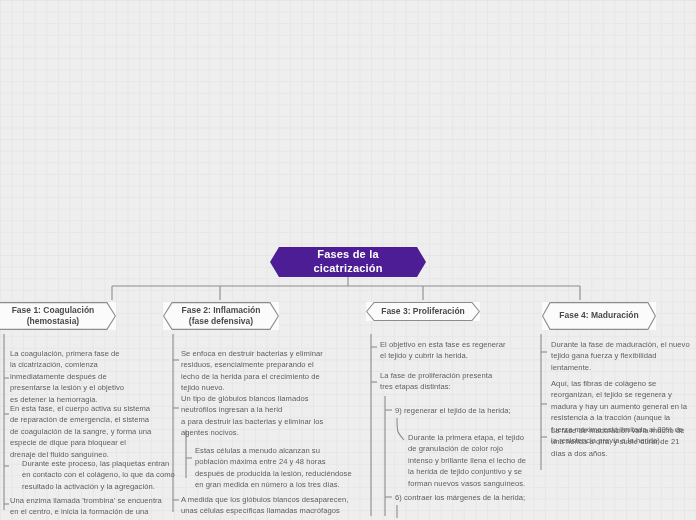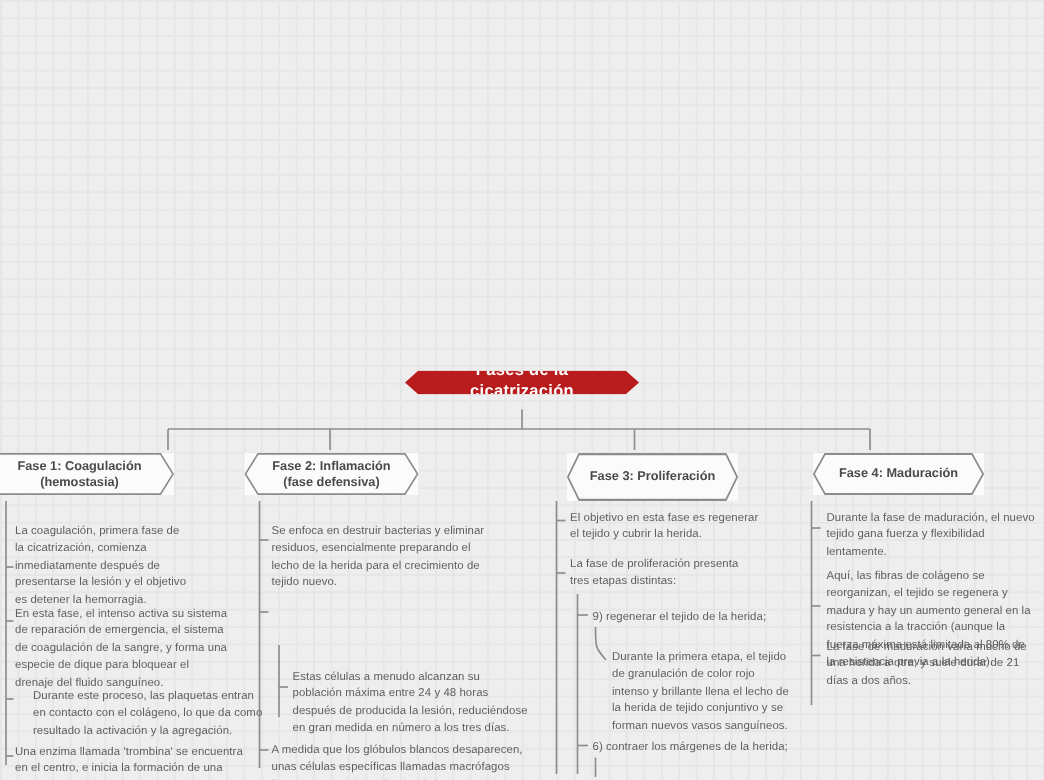--- a/index.html
+++ b/index.html
@@ -137,38 +137,38 @@
 
     <g fill="none" stroke="#8c8c8c" stroke-width="1.1">
 
       <path d="M541,334 L541,470"></path>
       <path d="M541,352 L547,352"></path>
       <path d="M541,404 L547,404"></path>
       <path d="M541,437 L547,437"></path>
     </g>
   </svg>
 
-  <div class="root-node" style="left:270px; top:247px; width:156px; height:16px; background:#b91c1c;">
+  <div class="root-node" style="left:270px; top:247px; width:156px; height:30px; background:#4c1d95;">
     <span>Fases de la cicatrización</span>
   </div>
 
   <div class="phase-node" style="left:-10px; top:302px; width:126px; height:28px;">
     <svg class="hexborder" viewBox="0 0 126 28" preserveAspectRatio="none">
       <polygon points="9,0.6 117,0.6 125.4,14 117,27.4 9,27.4 0.6,14" fill="#fbfbfb" stroke="#8c8c8c" stroke-width="1.1"></polygon>
     </svg>
     <span class="hexlabel">Fase 1: Coagulación
 (hemostasia)</span>
   </div>
 
   <div class="leaf" style="left:10px; top:348px; width:162px;">La coagulación, primera fase de
 la cicatrización, comienza
 inmediatamente después de
 presentarse la lesión y el objetivo
 es detener la hemorragia.</div>
-  <div class="leaf" style="left:10px; top:403px; width:162px;">En esta fase, el intenso activa su sistema
+  <div class="leaf" style="left:10px; top:403px; width:162px;">En esta fase, el cuerpo activa su sistema
 de reparación de emergencia, el sistema
 de coagulación de la sangre, y forma una
 especie de dique para bloquear el
 drenaje del fluido sanguíneo.</div>
   <div class="leaf" style="left:22px; top:458px; width:162px;">Durante este proceso, las plaquetas entran
 en contacto con el colágeno, lo que da como
 resultado la activación y la agregación.</div>
   <div class="leaf" style="left:10px; top:495px; width:162px;">Una enzima llamada 'trombina' se encuentra
 en el centro, e inicia la formación de una
 malla de fibrina, fortaleciendo los grupos de</div>
@@ -178,29 +178,33 @@
       <polygon points="9,0.6 107,0.6 115.4,14 107,27.4 9,27.4 0.6,14" fill="#fbfbfb" stroke="#8c8c8c" stroke-width="1.1"></polygon>
     </svg>
     <span class="hexlabel">Fase 2: Inflamación
 (fase defensiva)</span>
   </div>
 
   <div class="leaf" style="left:181px; top:348px; width:174px;">Se enfoca en destruir bacterias y eliminar
 residuos, esencialmente preparando el
 lecho de la herida para el crecimiento de
 tejido nuevo.</div>
+  <div class="leaf" style="left:181px; top:393px; width:174px;">Un tipo de glóbulos blancos llamados
+neutrófilos ingresan a la herid
+ a para destruir las bacterias y eliminar los
+agentes nocivos.</div>
   <div class="leaf sub" style="left:195px; top:445px; width:174px;">Estas células a menudo alcanzan su
 población máxima entre 24 y 48 horas
 después de producida la lesión, reduciéndose
 en gran medida en número a los tres días.</div>
   <div class="leaf" style="left:181px; top:494px; width:182px;">A medida que los glóbulos blancos desaparecen,
 unas células específicas llamadas macrófagos
 llegan para continuar limpiando los agentes</div>
 
-  <div class="phase-node" style="left:378px; top:302px; width:114px; height:32px;">
+  <div class="phase-node" style="left:366px; top:302px; width:114px; height:19px;">
     <svg class="hexborder" viewBox="0 0 114 24" preserveAspectRatio="none">
       <polygon points="8,0.6 106,0.6 113.4,12 106,23.4 8,23.4 0.6,12" fill="#fbfbfb" stroke="#8c8c8c" stroke-width="1.1"></polygon>
     </svg>
     <span class="hexlabel">Fase 3: Proliferación</span>
   </div>
 
   <div class="leaf" style="left:380px; top:339px; width:172px;">El objetivo en esta fase es regenerar
 el tejido y cubrir la herida.</div>
   <div class="leaf" style="left:380px; top:370px; width:172px;">La fase de proliferación presenta
 tres etapas distintas:</div>

